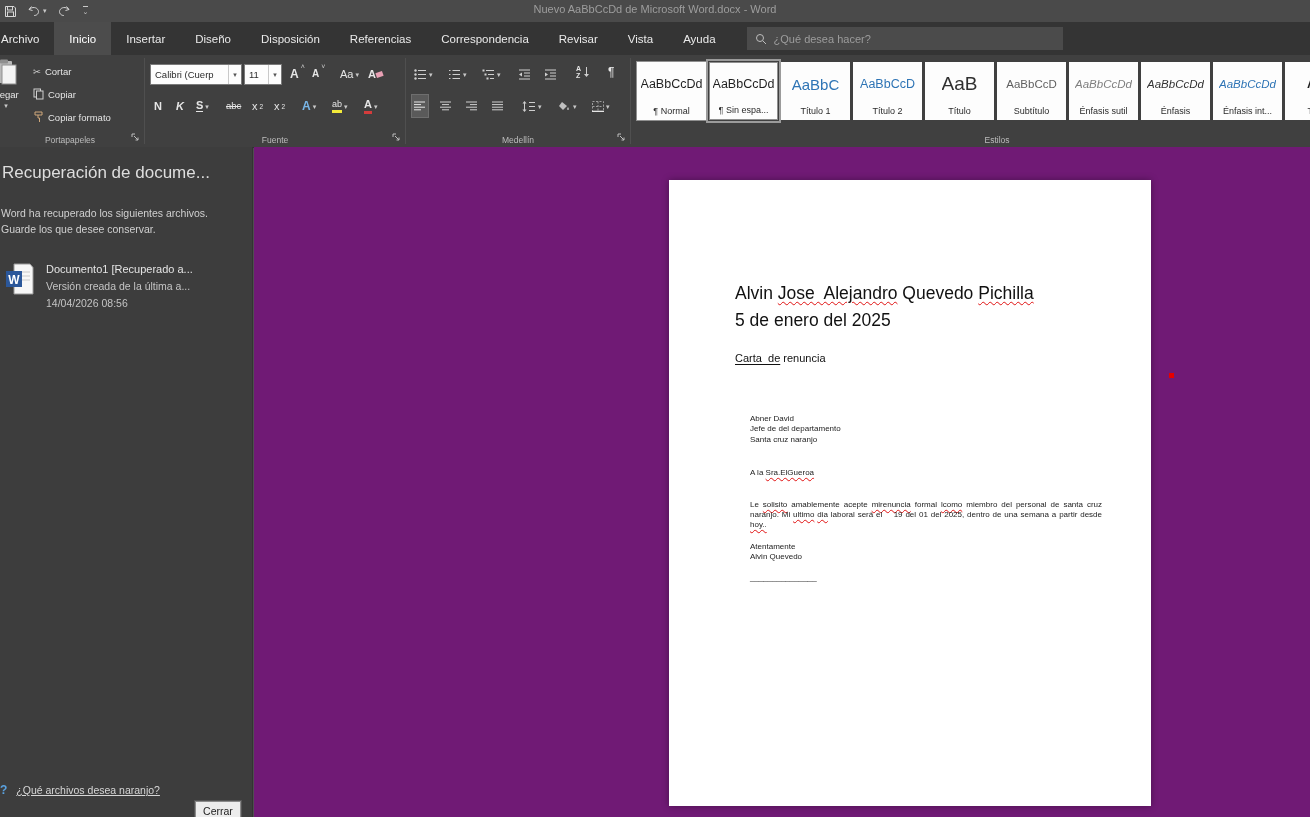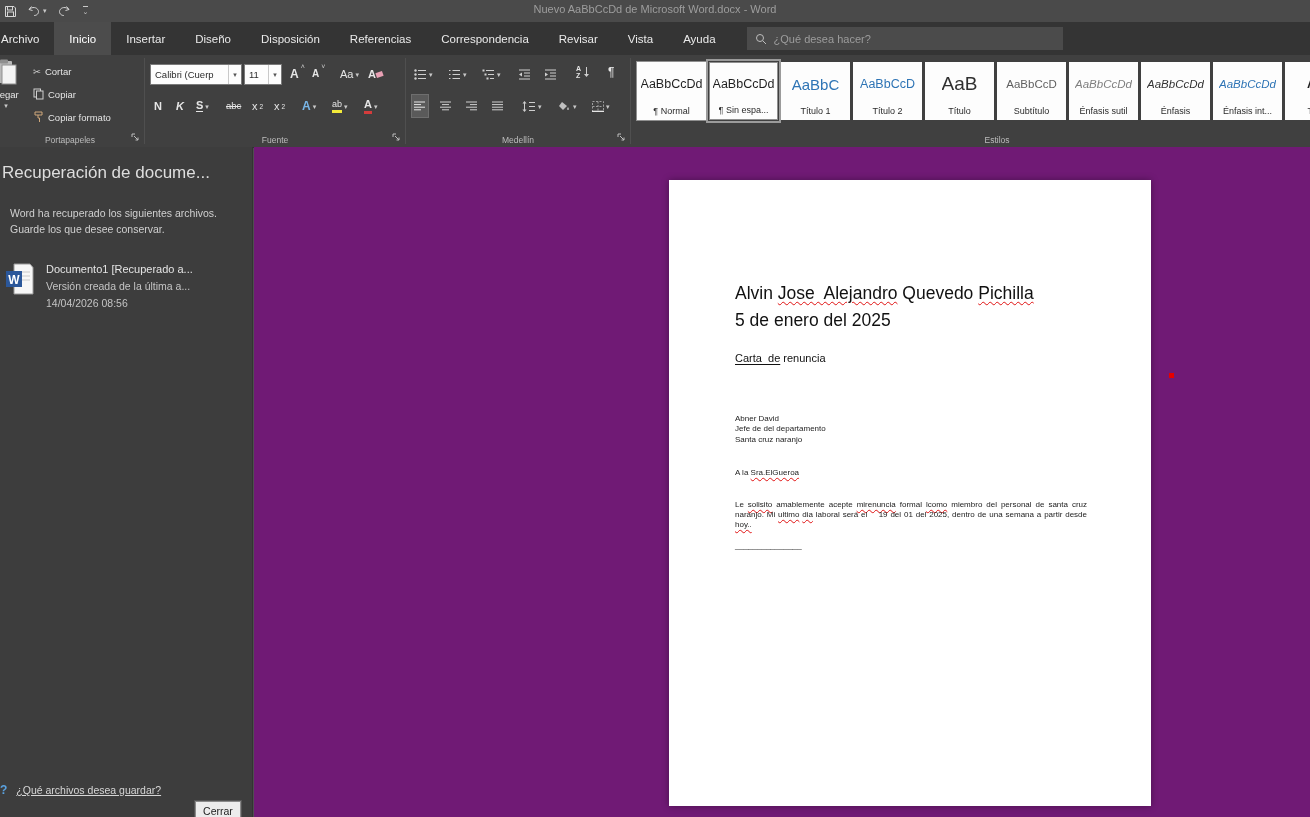--- a/index.html
+++ b/index.html
@@ -55,37 +55,37 @@
   .p-sub{color:#5f5f5f;font-size:11.5px;}
   .p-subtle{color:#7f7f7f;font-style:italic;font-size:11.5px;}
   .p-emph{color:#333;font-style:italic;font-size:11.5px;}
   .p-int{color:#2e74b5;font-style:italic;font-size:11.5px;}
   .p-strong{font-weight:bold;font-size:12.5px;}
 
   
   .main{position:absolute;left:0;top:147px;width:1310px;height:670px;}
   .panel{position:absolute;left:0;top:0;width:253px;height:670px;background:#3d3d3d;border-right:1px solid #333;box-sizing:border-box;}
   .ptitle{padding:16px 6px 0 2px;font-size:17px;font-weight:300;color:#dedede;white-space:nowrap;overflow:hidden;}
-  .pdesc{padding:22px 8px 0 10px;font-size:10.5px;color:#d0d0d0;line-height:1.55;}
+  .pdesc{padding:22px 8px 0 1px;font-size:10.5px;color:#d0d0d0;line-height:1.55;}
   .pfile{position:absolute;left:6px;top:113px;width:240px;display:flex;gap:10px;cursor:default;}
   .pfile .ficon{flex:0 0 30px;padding-top:3px;}
   .pfile .ftxt{font-size:11px;color:#e4e4e4;line-height:1.65;}
   .pfile .fsub{font-size:10.5px;color:#c4c4c4;}
   .pfooter-link{position:absolute;left:0px;top:636px;display:flex;align-items:center;gap:9px;}
   .helpq{color:#5aa2e0;font-weight:bold;font-size:12px;}
   .plink{font-size:10.5px;color:#d6d6d6;text-decoration:underline;cursor:pointer;}
   .closebtn{position:absolute;left:195px;top:654px;width:44px;height:17px;background:#ececec;border:1px solid #8a8a8a;box-shadow:0 0 0 1px #555;font-size:10.5px;color:#1c1c1c;display:flex;align-items:center;justify-content:center;cursor:pointer;}
 
   
   .docarea{position:absolute;left:254px;top:0;width:1056px;height:670px;background:#701a75;padding-left:10px;}
   .page{position:absolute;left:415px;top:33px;width:482px;height:626px;background:#ffffff;box-shadow:0 0 7px rgba(0,0,0,.35);box-sizing:border-box;padding:100px 66px 0 66px;color:#1a1a1a;}
   .dheading{font-size:17.5px;line-height:26.5px;color:#111;}
   .dsubject{margin-top:19px;font-size:11px;color:#111;}
   .ul-solid{text-decoration:underline;text-underline-offset:2px;}
-  .dsmall{font-size:8px;line-height:10.4px;color:#1c1c1c;}
+  .dsmall{font-size:8px;line-height:10.4px;color:#1c1c1c;margin-left:15px;}
   .drecipient{margin-top:50px;}
   .daddr{margin-top:11px;}
   .dsal{margin-top:23px;}
   .dbody{margin-top:21px;width:352px;text-align:justify;}
   .dclosing{margin-top:11px;}
   .dsig{margin-top:10px;letter-spacing:0;}
   .misspell{text-decoration-line:underline;text-decoration-style:wavy;text-decoration-color:#e01212;text-decoration-thickness:1px;text-underline-offset:2px;}
   .reddot{position:absolute;left:915px;top:226px;width:5px;height:5px;background:#e60000;}
 </style>
 </head>
@@ -446,21 +446,21 @@
             </svg>
         </div>
         <div class="ftxt">
           <div>Documento1  [Recuperado a...</div>
           <div class="fsub">Versión creada de la última a...</div>
           <div class="fsub">14/04/2026 08:56</div>
         </div>
       </div>
       <div class="pfooter-link">
         <span class="helpq">?</span>
-        <span class="plink">¿Qué archivos desea guardar?</span>
+        <span class="plink">¿Qué archivos desea naranjo?</span>
       </div>
       <div class="closebtn">Cerrar</div>
     </div>
 
     <div class="docarea">
       <div class="page">
 
         <div class="dheading">
           <div><span>Alvin </span><span class="misspell">Jose&nbsp; Alejandro</span><span> Quevedo </span><span class="misspell">Pichilla</span></div>
           <div>5 de enero del 2025</div>
@@ -478,20 +478,24 @@
 
 
         <div class="dsmall dsal">
           <span>A la </span><span class="misspell">Sra.ElGueroa</span>
         </div>
 
         <div class="dsmall dbody">
           <span>Le </span><span class="misspell">solisito</span><span> amablemente acepte </span><span class="misspell">mirenuncia</span><span> formal </span><span class="misspell">lcomo</span><span> miembro del personal de santa cruz naranjo. Mi </span><span class="misspell">ultimo</span><span> </span><span class="misspell">dia</span><span> laboral será el &nbsp;&nbsp;&nbsp;19 del 01 del 2025, dentro de una semana a partir desde </span><span class="misspell">hoy..</span>
         </div>
 
+        <div class="dsmall dclosing">
+          <div>Atentamente</div>
+          <div>Alvin Quevedo</div>
+        </div>
 
         <div class="dsmall dsig">_______________</div>
 
       </div>
       <div class="reddot"></div>
     </div>
 
   </div>
 </div>
 

